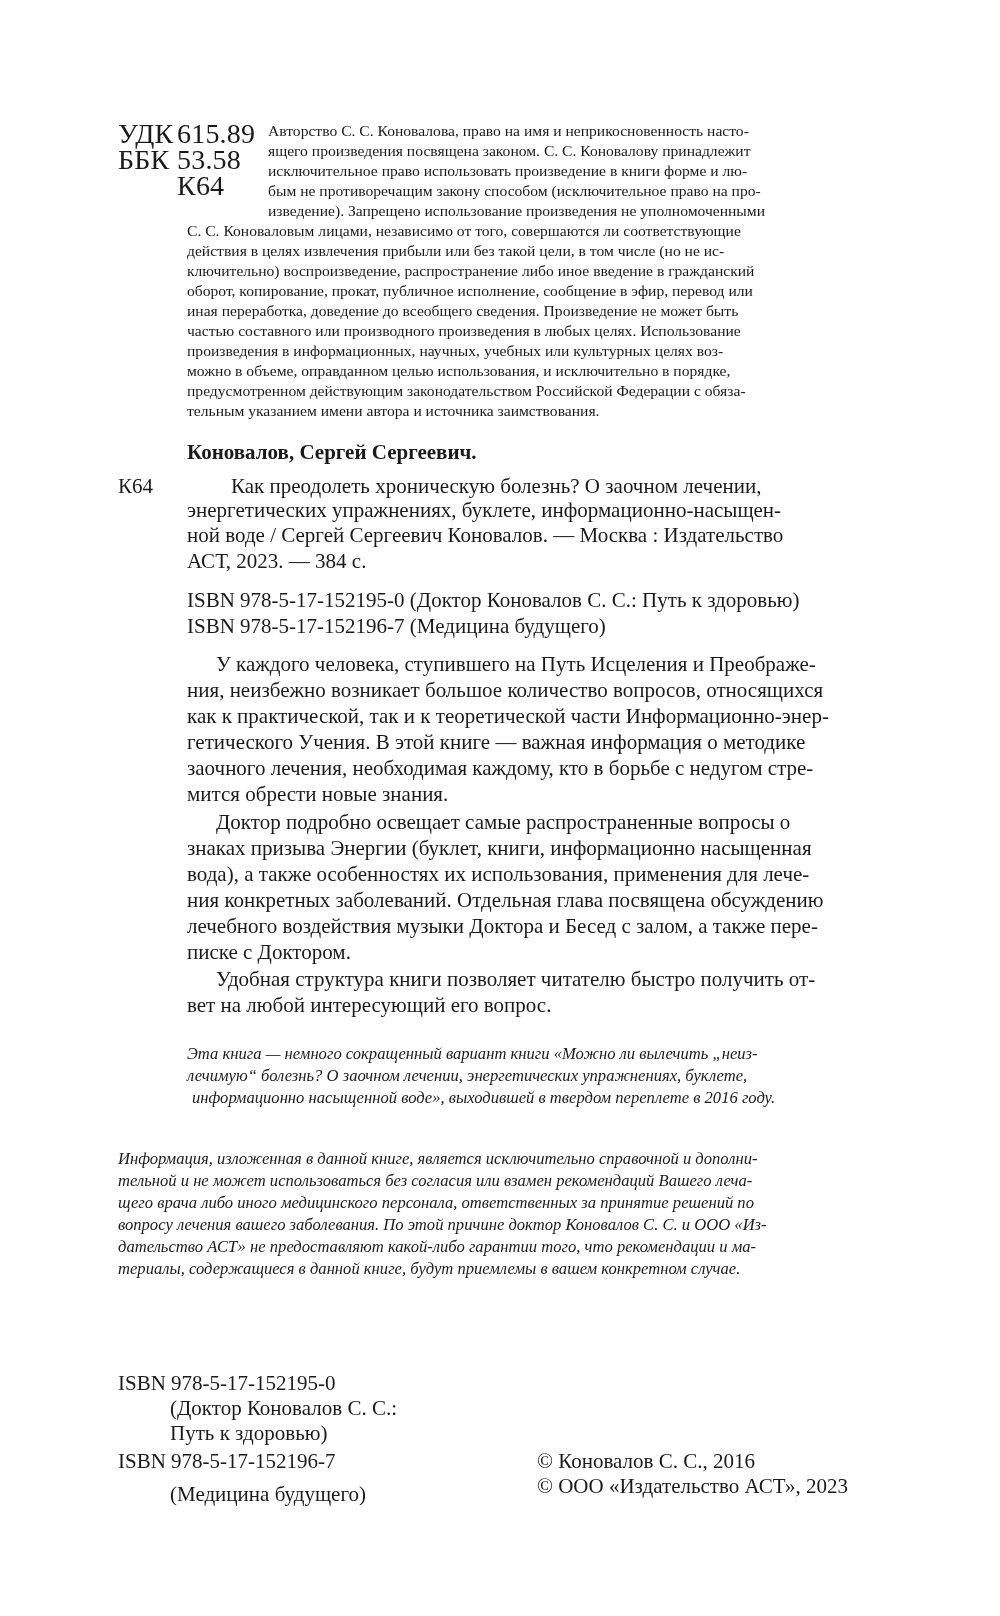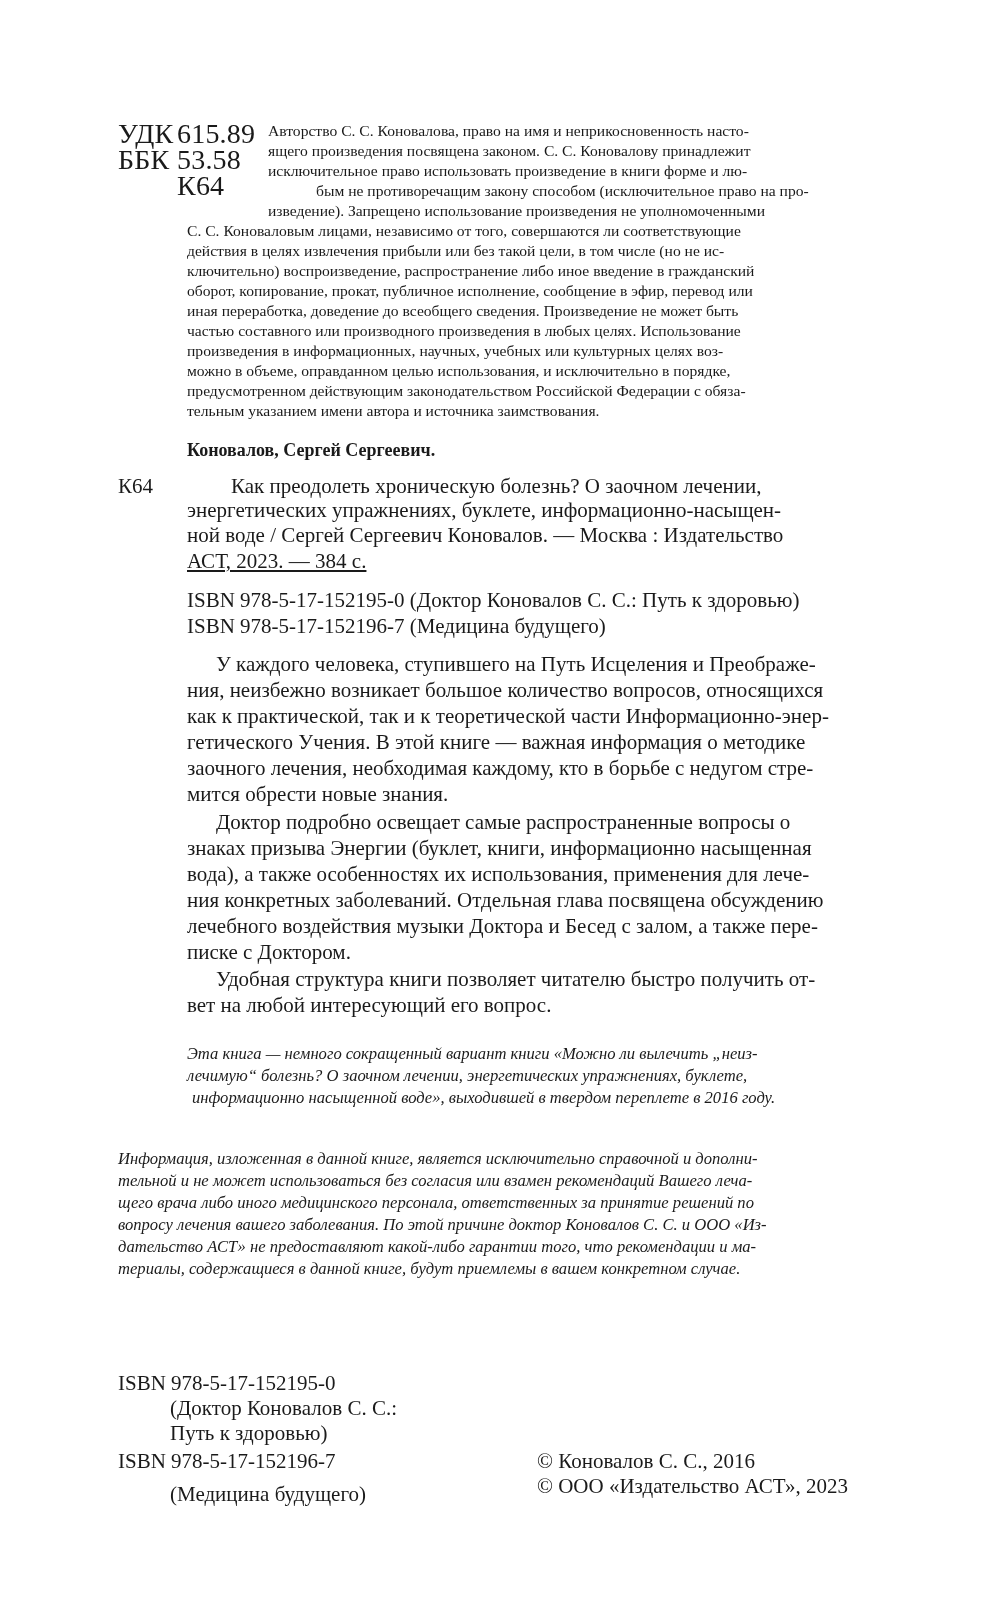--- a/index.html
+++ b/index.html
@@ -10,62 +10,62 @@
       color: #1a1a1a;
       overflow: hidden;
     }
     .abs { position: absolute; }
     .line { position: absolute; white-space: nowrap; }
 
     
     .cls-label { font-size: 28px; letter-spacing: 0.2px; font-family: Liberation Serif, serif; }
     .rights { font-size: 15.6px; line-height: 19.6px; text-align: justify; }
 
-    .author { font-size: 18px; font-weight: bold; }
+    .author { font-size: 21px; font-weight: bold; }
     .main { font-size: 21px; line-height: 27px; }
     .body-p { font-size: 21px; line-height: 26.5px; }
     .ital { font-style: italic; font-size: 16.6px; line-height: 22.5px; }
     .bottom { font-size: 21px; line-height: 27px; }
   </style>
 </head>
 <body>
 
 <div>
   <div class="abs cls-label" style="left:118px; top:118px;">УДК</div>
   <div class="abs cls-label" style="left:177px; top:118px;">615.89</div>
   <div class="abs cls-label" style="left:118px; top:144px;">ББК</div>
   <div class="abs cls-label" style="left:177px; top:144px;">53.58</div>
   <div class="abs cls-label" style="left:177px; top:170px;">К64</div>
 </div>
 
 <div>
   <div class="line rights" style="left:268px; top:121px; width:593px;">Авторство С. С. Коновалова, право на имя и неприкосновенность насто-</div>
   <div class="line rights" style="left:268px; top:141px; width:593px;">ящего произведения посвящена законом. С. С. Коновалову принадлежит</div>
   <div class="line rights" style="left:268px; top:161px; width:593px;">исключительное право использовать произведение в книги форме и лю-</div>
-  <div class="line rights" style="left:268px; top:181px; width:593px;margin-left:48px;">бым не противоречащим закону способом (исключительное право на про-</div>
+  <div class="line rights" style="left:268px; top:181px; width:593px;">бым не противоречащим закону способом (исключительное право на про-</div>
   <div class="line rights" style="left:268px; top:201px; width:593px;">изведение). Запрещено использование произведения не уполномоченными</div>
   <div class="line rights" style="left:187px; top:221px;">С. С. Коноваловым лицами, независимо от того, совершаются ли соответствующие</div>
   <div class="line rights" style="left:187px; top:241px;">действия в целях извлечения прибыли или без такой цели, в том числе (но не ис-</div>
   <div class="line rights" style="left:187px; top:261px;">ключительно) воспроизведение, распространение либо иное введение в гражданский</div>
   <div class="line rights" style="left:187px; top:281px;">оборот, копирование, прокат, публичное исполнение, сообщение в эфир, перевод или</div>
   <div class="line rights" style="left:187px; top:301px;">иная переработка, доведение до всеобщего сведения. Произведение не может быть</div>
   <div class="line rights" style="left:187px; top:321px;">частью составного или производного произведения в любых целях. Использование</div>
   <div class="line rights" style="left:187px; top:341px;">произведения в информационных, научных, учебных или культурных целях воз-</div>
   <div class="line rights" style="left:187px; top:361px;">можно в объеме, оправданном целью использования, и исключительно в порядке,</div>
   <div class="line rights" style="left:187px; top:381px;">предусмотренном действующим законодательством Российской Федерации с обяза-</div>
   <div class="line rights" style="left:187px; top:401px;">тельным указанием имени автора и источника заимствования.</div>
 </div>
 
 <div>
   <div class="line author" style="left:187px; top:440px;">Коновалов, Сергей Сергеевич.</div>
   <div class="line main" style="left:118px; top:473px;">К64</div>
   <div class="line main" style="left:231px; top:473px;">Как преодолеть хроническую болезнь? О заочном лечении,</div>
   <div class="line main" style="left:187px; top:497px;">энергетических упражнениях, буклете, информационно-насыщен-</div>
   <div class="line main" style="left:187px; top:522px;">ной воде / Сергей Сергеевич Коновалов. — Москва : Издательство</div>
-  <div class="line main" style="left:187px; top:548px;text-decoration:underline;">АСТ, 2023. — 384 с.</div>
+  <div class="line main" style="left:187px; top:548px;">АСТ, 2023. — 384 с.</div>
   <div class="line main" style="left:187px; top:587px;">ISBN 978-5-17-152195-0 (Доктор Коновалов С. С.: Путь к здоровью)</div>
   <div class="line main" style="left:187px; top:613px;">ISBN 978-5-17-152196-7 (Медицина будущего)</div>
 </div>
 
 <div>
   <div class="line body-p" style="left:216px; top:651px;">У каждого человека, ступившего на Путь Исцеления и Преображе-</div>
   <div class="line body-p" style="left:187px; top:677px;">ния, неизбежно возникает большое количество вопросов, относящихся</div>
   <div class="line body-p" style="left:187px; top:703px;">как к практической, так и к теоретической части Информационно-энер-</div>
   <div class="line body-p" style="left:187px; top:729px;">гетического Учения. В этой книге — важная информация о методике</div>
   <div class="line body-p" style="left:187px; top:755px;">заочного лечения, необходимая каждому, кто в борьбе с недугом стре-</div>

